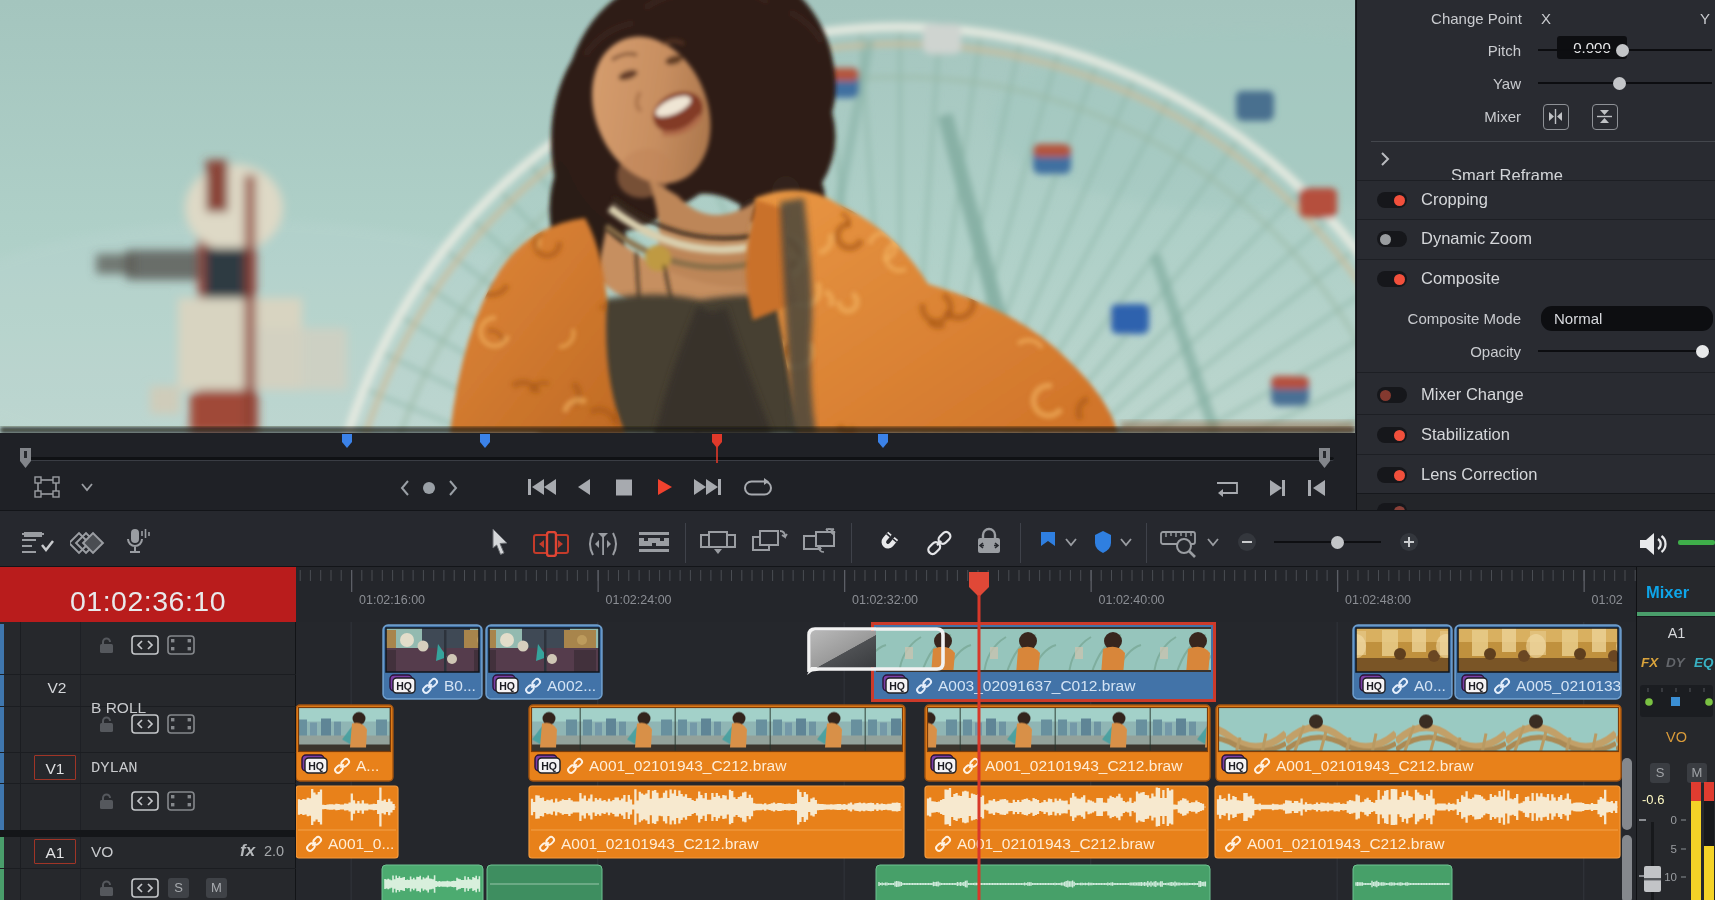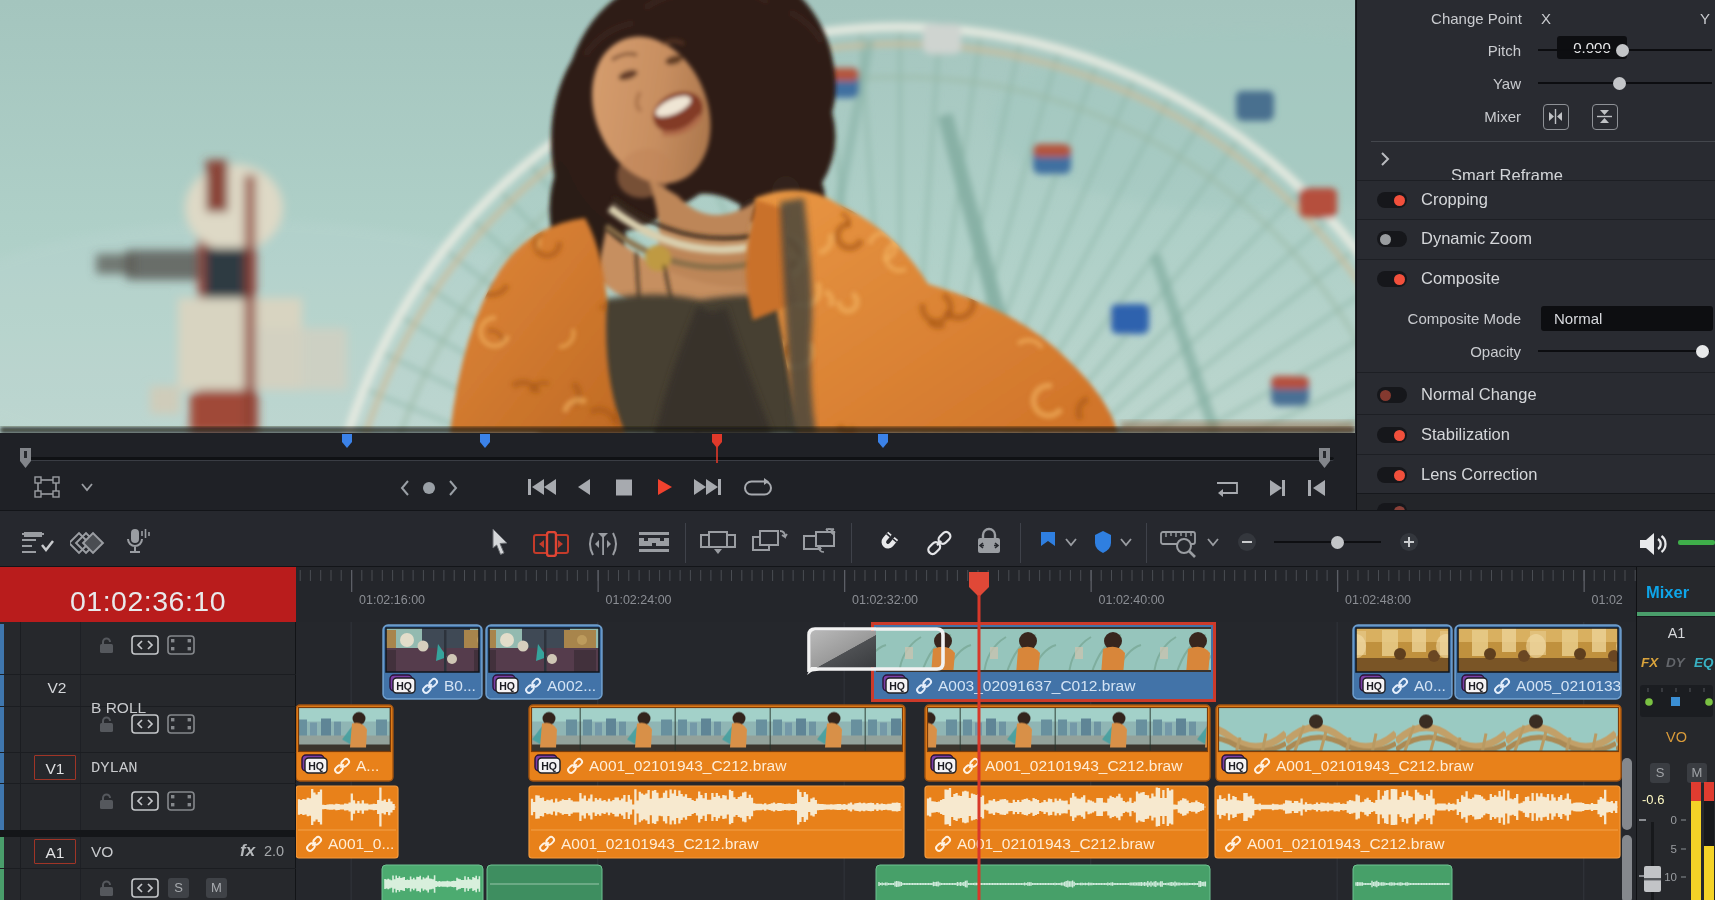--- a/index.html
+++ b/index.html
@@ -291,29 +291,29 @@
       <div class="itoggle" style="left:20px;top:231px;">
         <div class="dot" style="left:2.5px;background:#9a9da0;"></div>
       </div>
       <div class="abs" style="left:64px;top:229px;font-size:16.5px;color:#d5d7da;">Dynamic Zoom</div>
       <div class="sep" style="top:259px;"></div>
       <div class="itoggle" style="left:20px;top:271px;">
         <div class="dot" style="right:2.5px;background:#f2503c;"></div>
       </div>
       <div class="abs" style="left:64px;top:269px;font-size:16.5px;color:#d5d7da;">Composite</div>
       <div class="ilabel" style="right:194px;top:310px;">Composite Mode</div>
-      <div class="abs" style="left:184px;top:306px;width:172px;height:25px;background:#0d0e11;border-radius:3px;color:#d8dade;font-size:15px;line-height:25px;padding-left:13px;">Normal</div>
+      <div class="abs" style="left:184px;top:306px;width:172px;height:25px;background:#0d0e11;border-radius:11px;color:#d8dade;font-size:15px;line-height:25px;padding-left:13px;">Normal</div>
       <div class="ilabel" style="right:194px;top:343px;">Opacity</div>
       <div class="slider" style="left:181px;top:350px;width:172px;"></div>
       <div class="knob" style="left:339px;top:344.5px;background:#e8e9ea;"></div>
       <div class="sep" style="top:372px;"></div>
       <div class="itoggle" style="left:20px;top:387px;">
         <div class="dot" style="left:2.5px;background:#84392f;"></div>
       </div>
-      <div class="abs" style="left:64px;top:385px;font-size:16.5px;color:#d5d7da;">Normal Change</div>
+      <div class="abs" style="left:64px;top:385px;font-size:16.5px;color:#d5d7da;">Mixer Change</div>
       <div class="sep" style="top:414px;"></div>
       <div class="itoggle" style="left:20px;top:427px;">
         <div class="dot" style="right:2.5px;background:#f2503c;"></div>
       </div>
       <div class="abs" style="left:64px;top:425px;font-size:16.5px;color:#d5d7da;">Stabilization</div>
       <div class="sep" style="top:454px;"></div>
       <div class="itoggle" style="left:20px;top:467px;">
         <div class="dot" style="right:2.5px;background:#f2503c;"></div>
       </div>
       <div class="abs" style="left:64px;top:465px;font-size:16.5px;color:#d5d7da;">Lens Correction</div>

